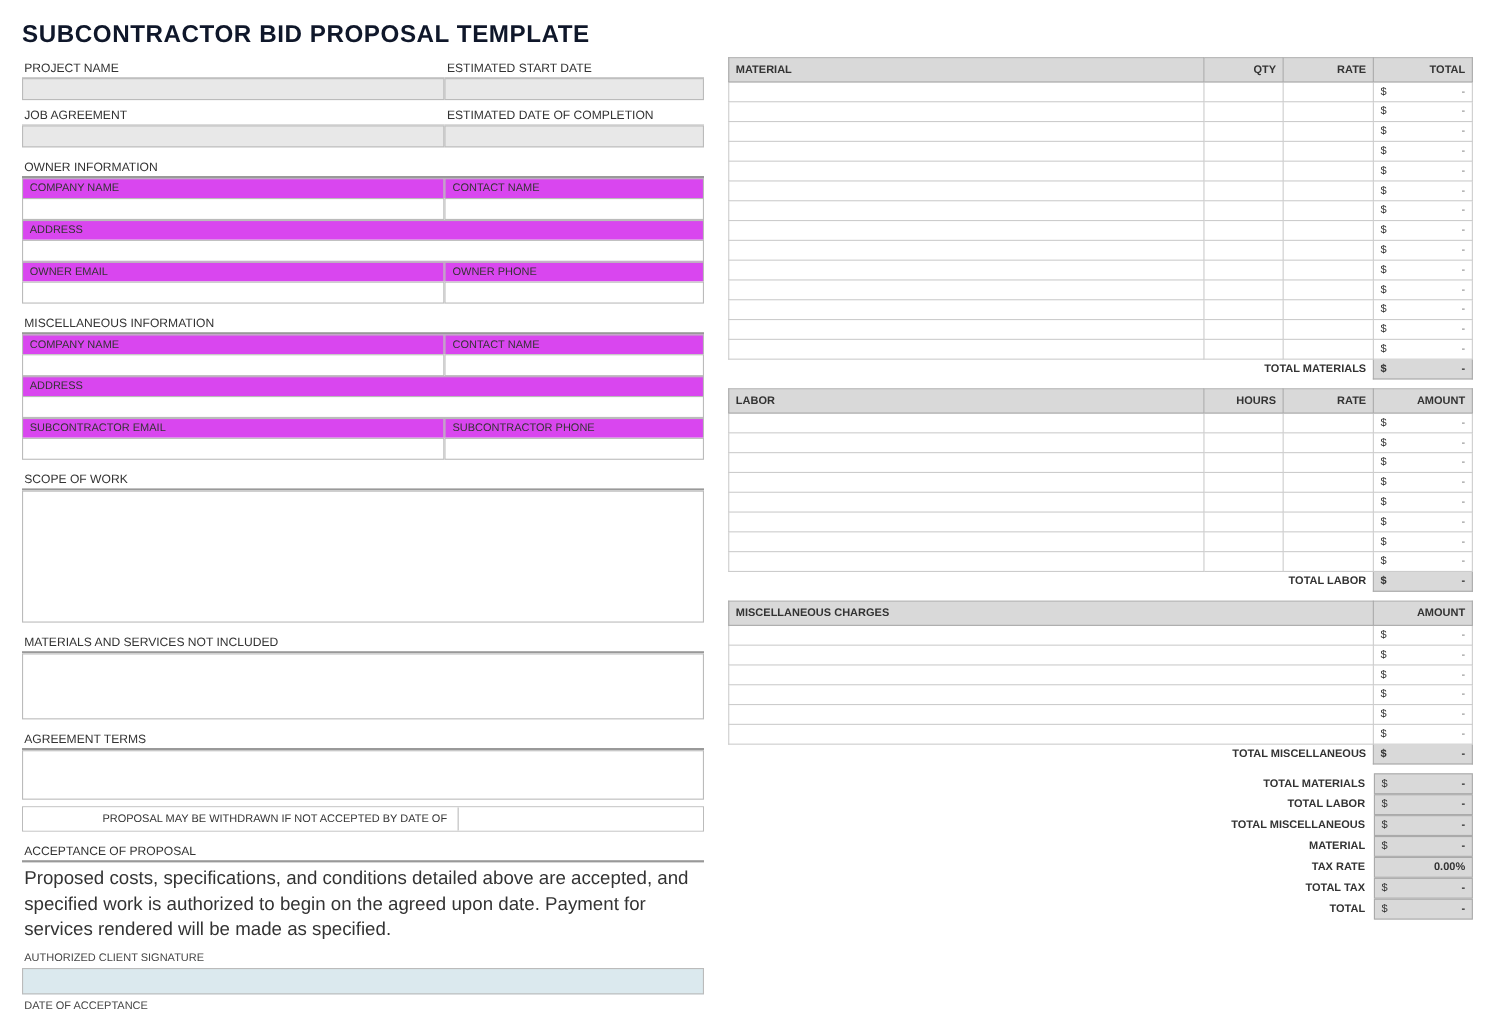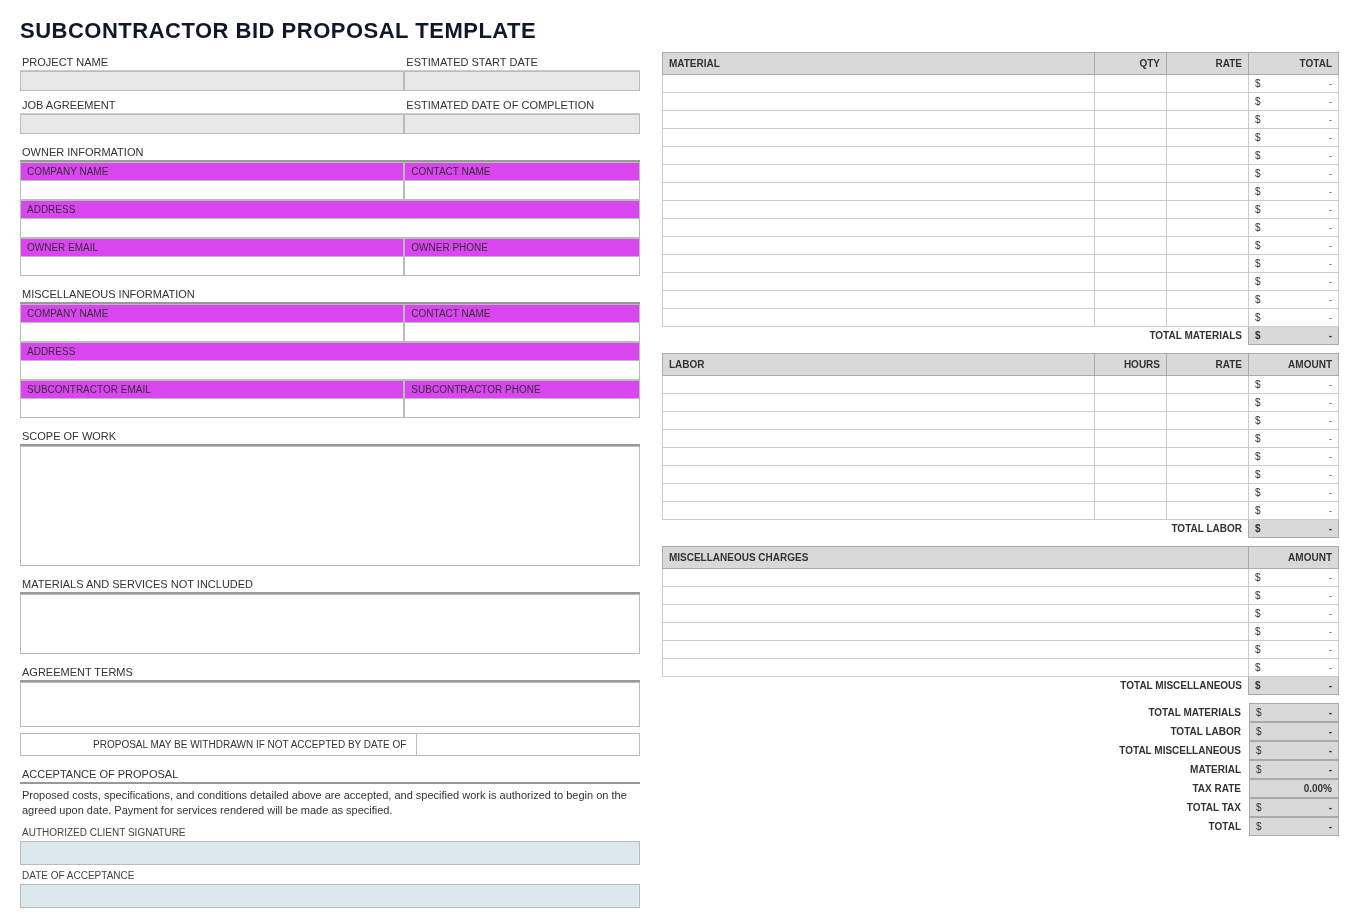--- a/index.html
+++ b/index.html
@@ -72,21 +72,21 @@
     font-size: 10px;
     background: #fff;
   }
   .withdraw-input {
     flex: 1;
     border-left: 1px solid #bbb;
     background: #fff;
   }
 
   .acceptance-text {
-    font-size: 11px;
+    font-size: 17px;
     color: #333;
     padding: 4px 2px;
     line-height: 1.35;
   }
 
   .sig-row { display: flex; gap: 0; flex-direction: column; }
   .sig-block { flex: 1; }
   .sig-label {
     font-size: 10px;
     padding: 5px 2px 3px;

